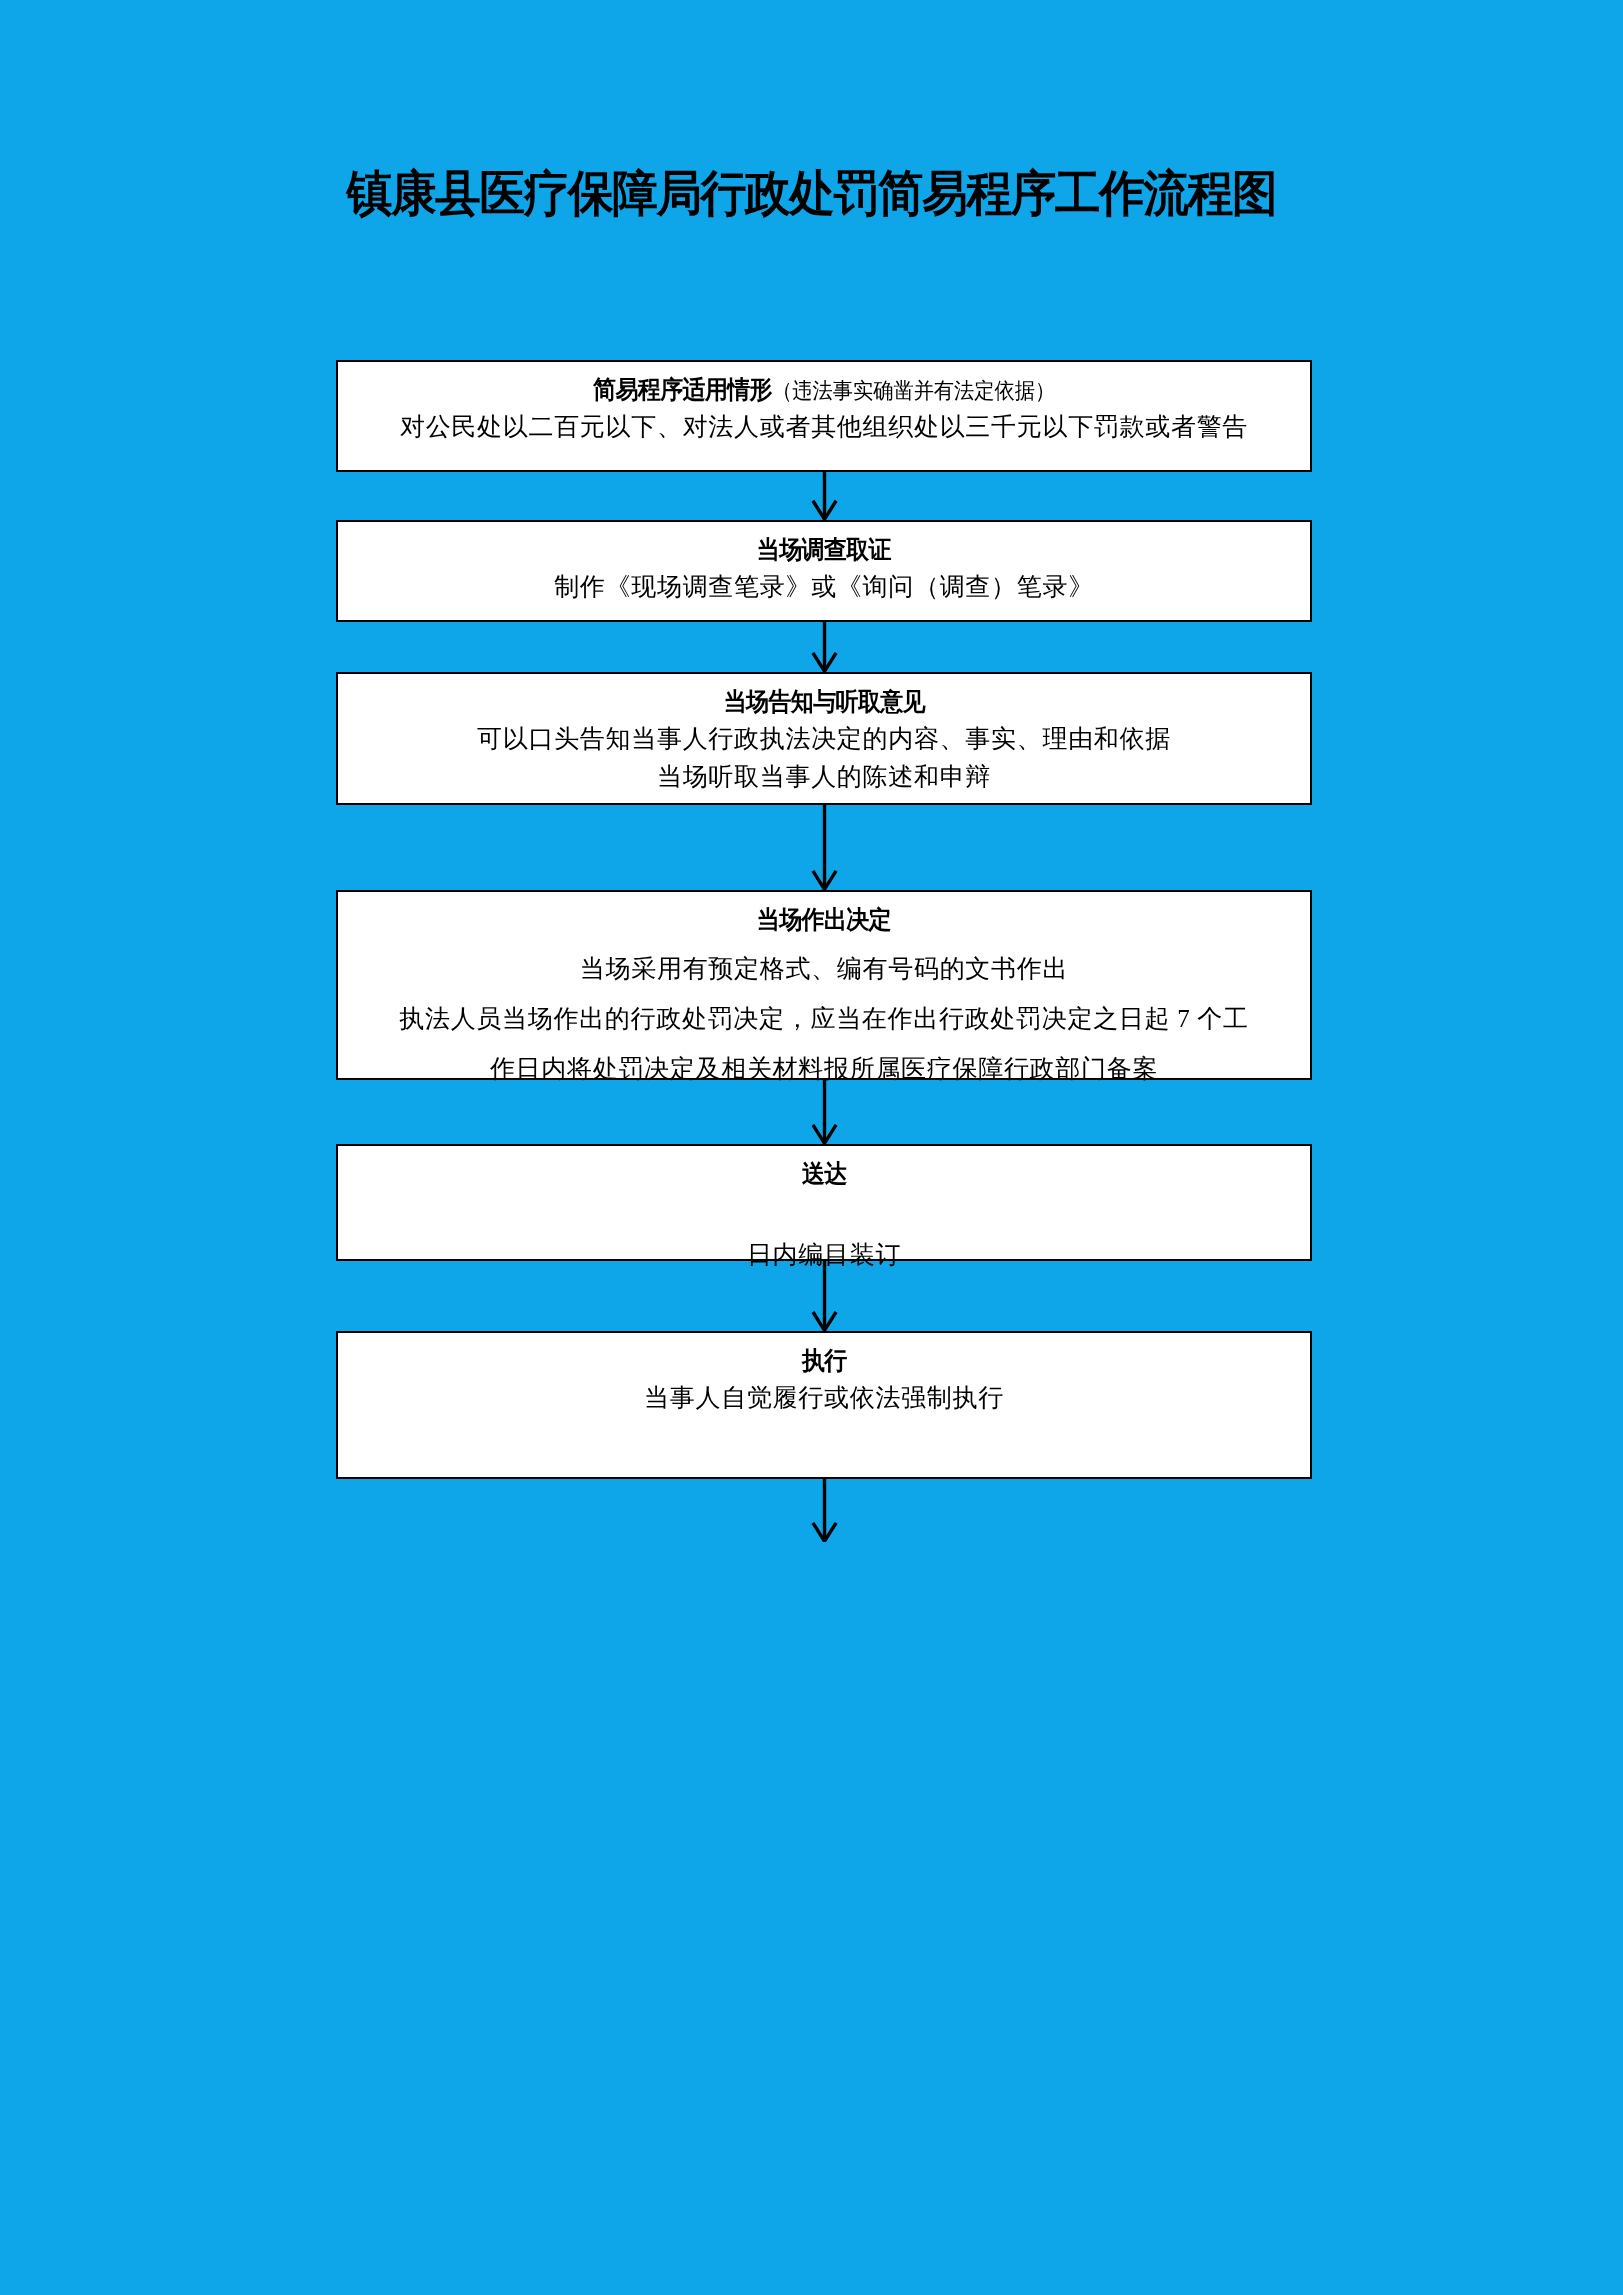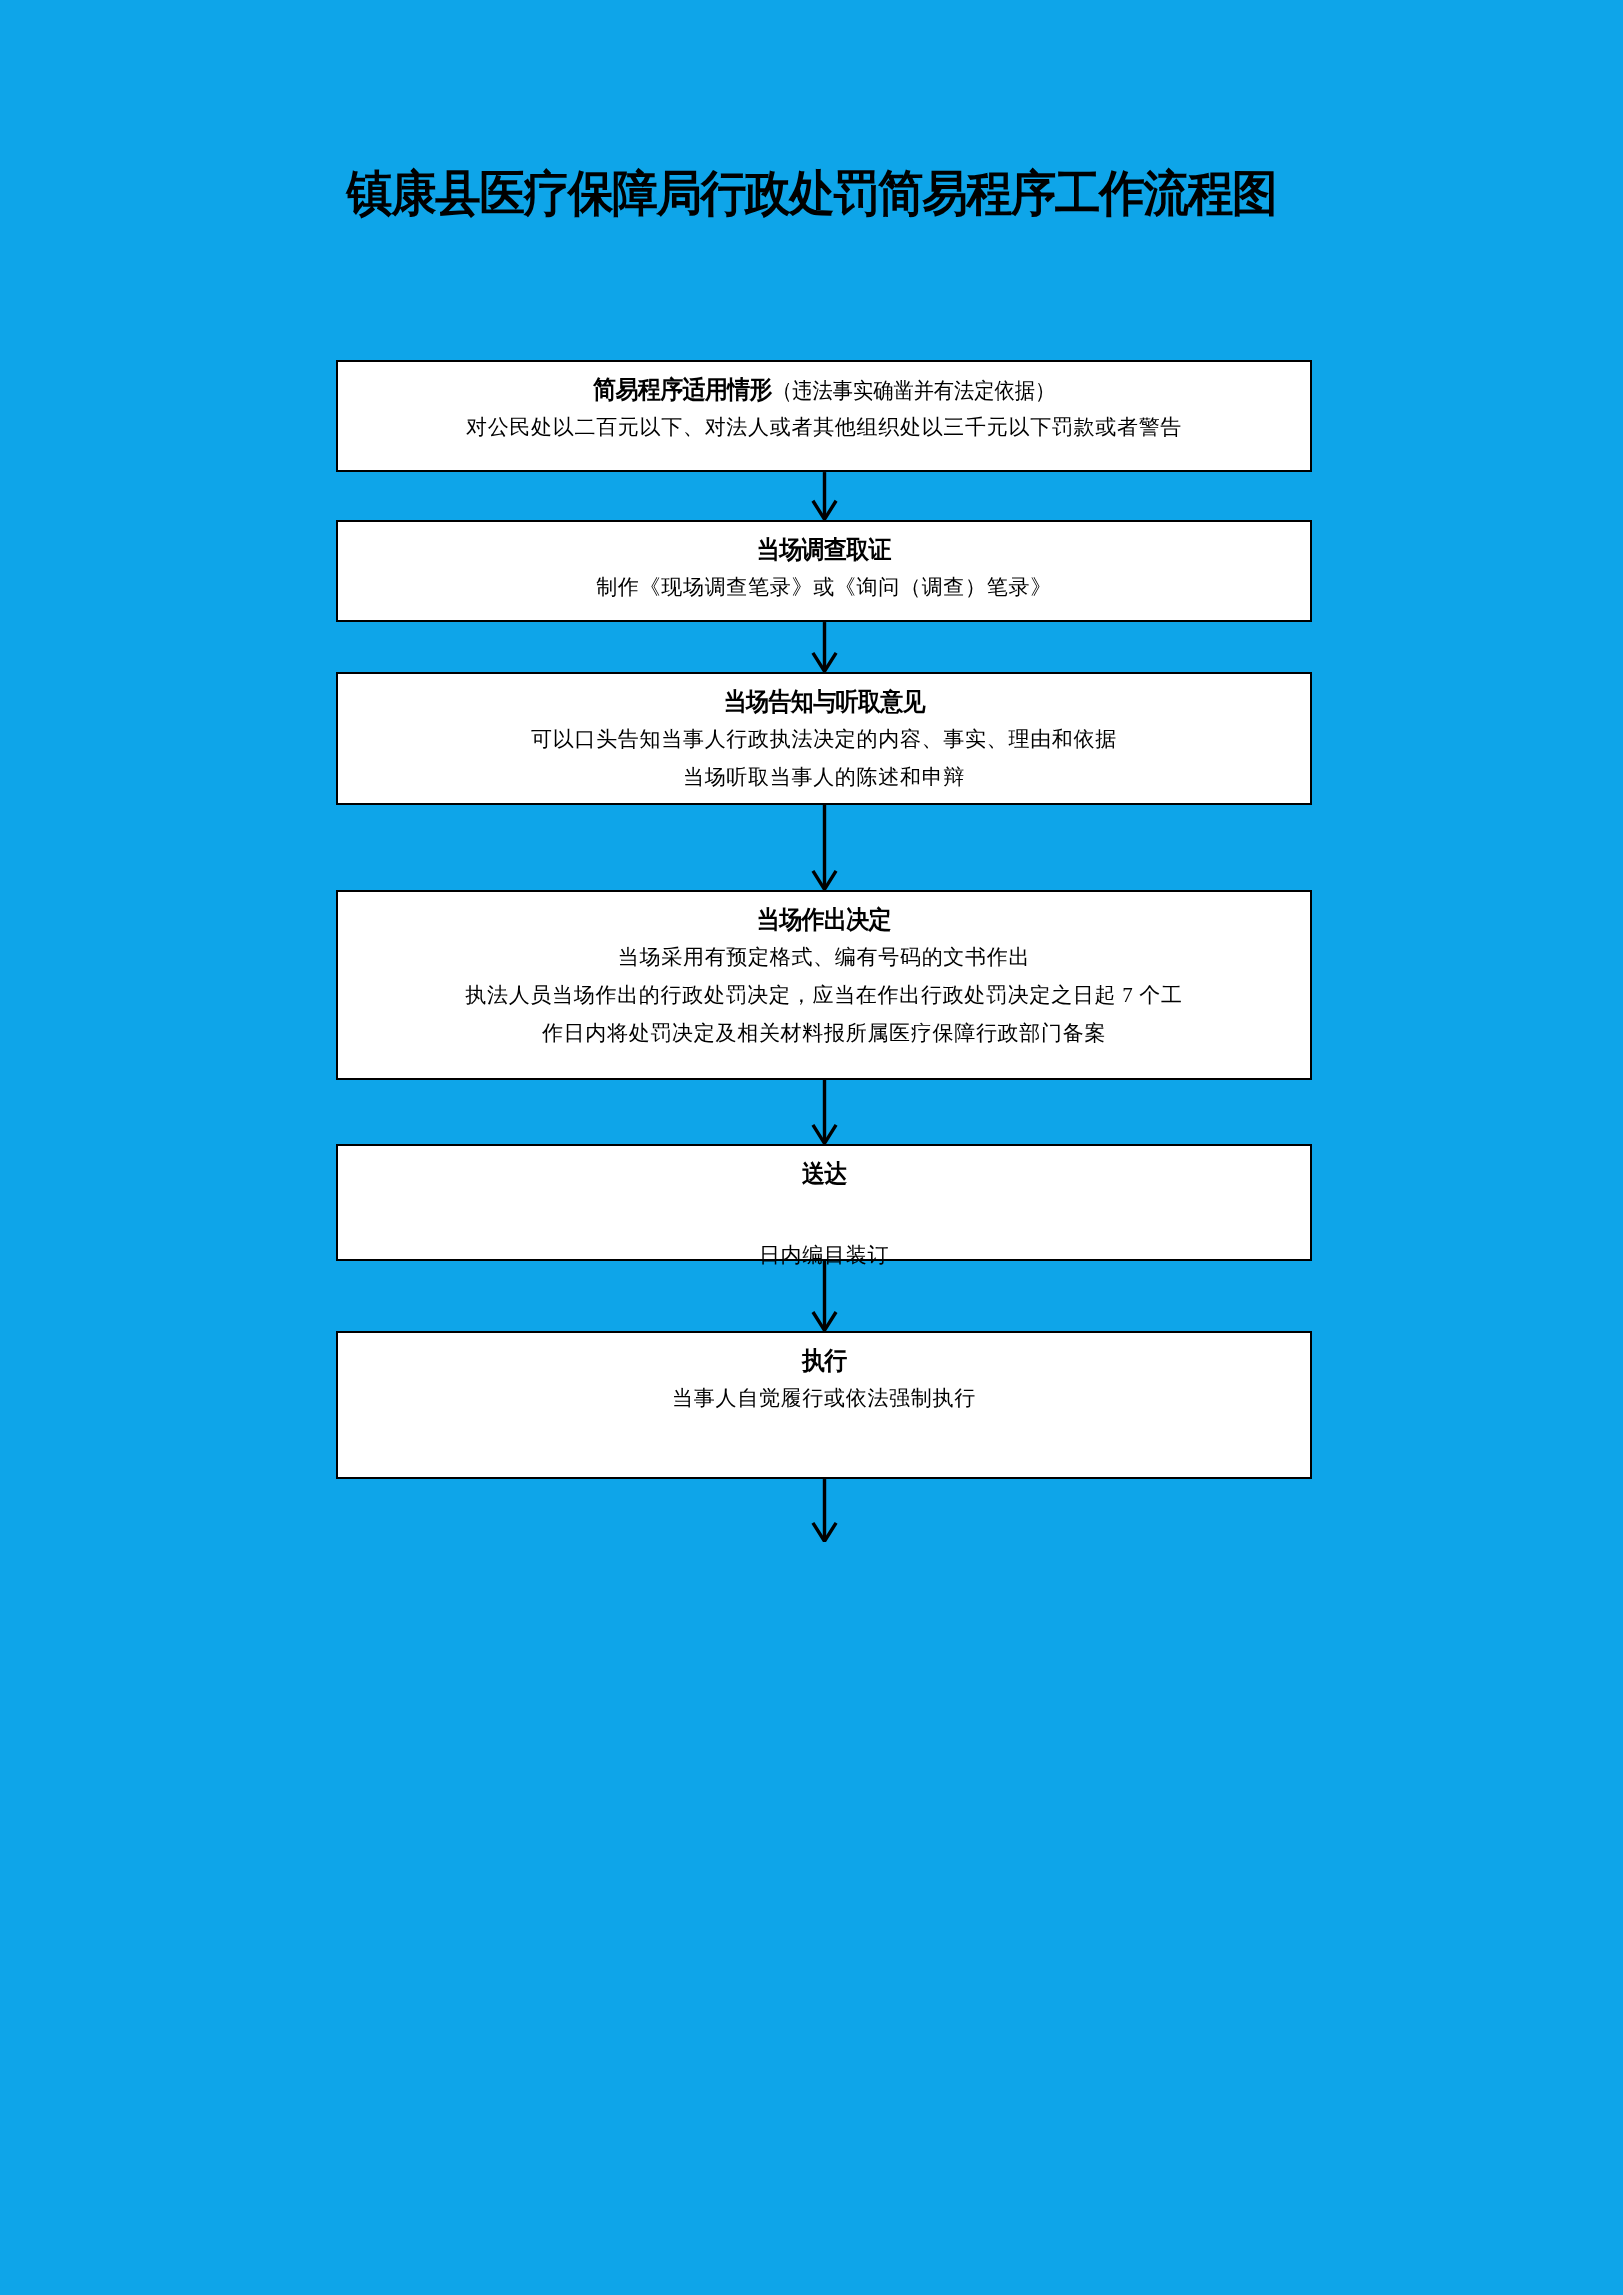--- a/index.html
+++ b/index.html
@@ -78,32 +78,32 @@
   .node-title .title-paren {
     font-family: "Liberation Serif", "DejaVu Serif", serif;
     font-weight: 400;
     font-size: 22px;
     letter-spacing: 0;
   }
 
   .node-line {
     font-family: "Liberation Serif", "DejaVu Serif", serif;
     font-weight: 400;
-    font-size: 21px;
+    font-size: 25px;
     line-height: 38px;
     text-align: left;
     white-space: nowrap;
     letter-spacing: 0.7px;
   }
 
   
   #node-1 { height: 112px; }
   #node-2 { height: 102px; }
   #node-3 { height: 133px; }
-  #node-4 { height: 190px; }
+  #node-4 { height: 190px; gap: 12px; }
   #node-5 { height: 117px; gap: 44px; }
   #node-6 { height: 148px; }
   #node-7 { height: 184px; }
 
   
   .connector {
     position: relative;
     width: 976px;
     display: block;
   }

